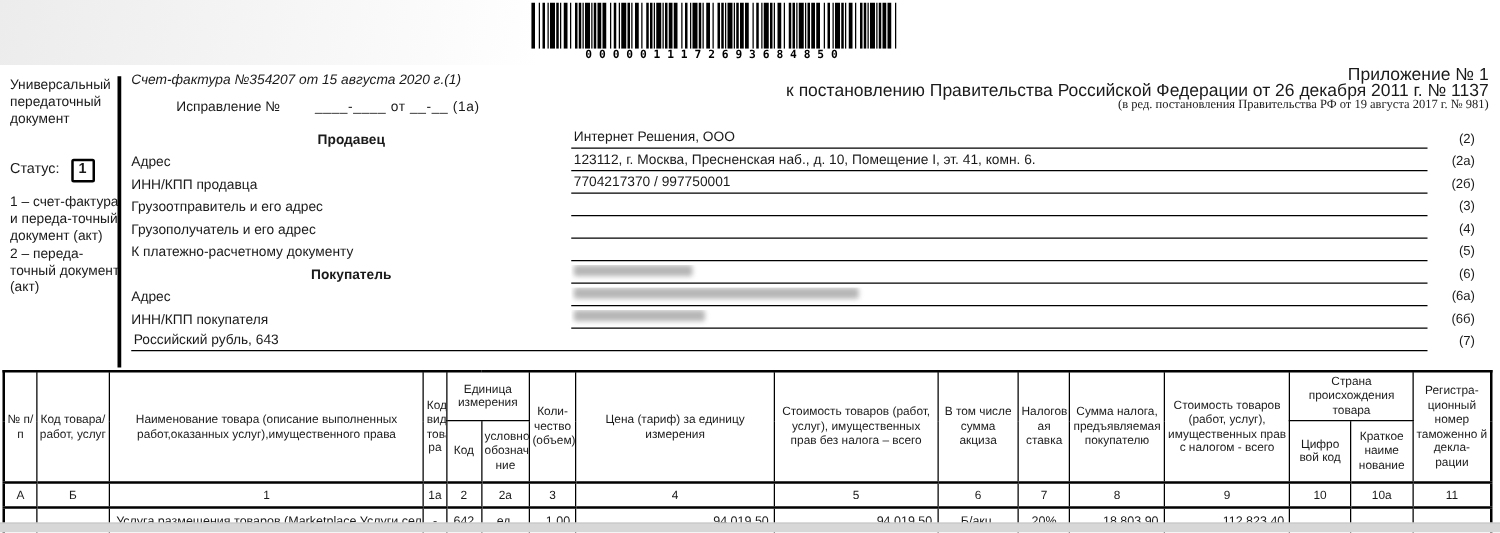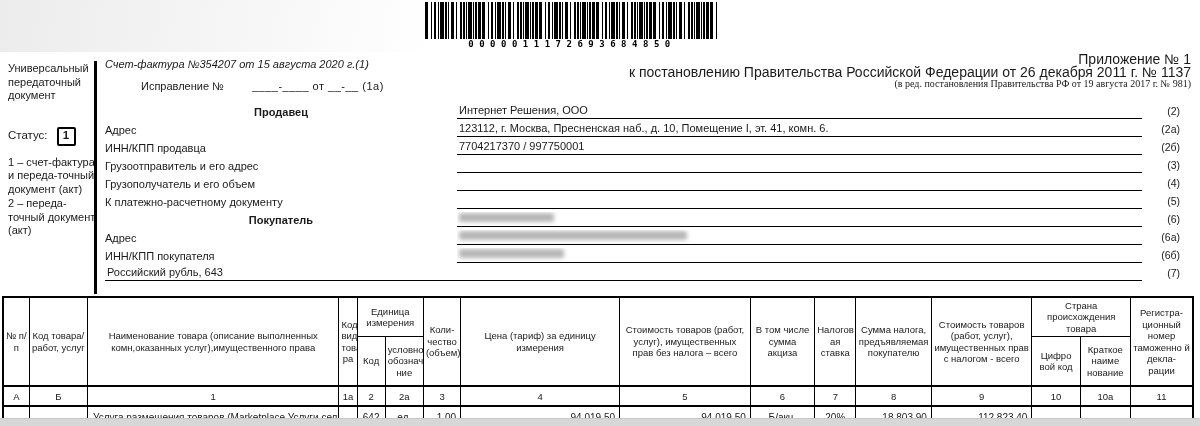--- a/index.html
+++ b/index.html
@@ -195,21 +195,21 @@
     <div class="flabel">ИНН/КПП продавца</div>
     <div class="fvalue">7704217370 / 997750001</div>
     <div class="fnum">(2б)</div>
   </div>
   <div class="frow">
     <div class="flabel">Грузоотправитель и его адрес</div>
     <div class="fvalue"></div>
     <div class="fnum">(3)</div>
   </div>
   <div class="frow">
-    <div class="flabel">Грузополучатель и его объем</div>
+    <div class="flabel">Грузополучатель и его адрес</div>
     <div class="fvalue"></div>
     <div class="fnum">(4)</div>
   </div>
   <div class="frow">
     <div class="flabel">К платежно-расчетному документу</div>
     <div class="fvalue"></div>
     <div class="fnum">(5)</div>
   </div>
   <div class="frow">
     <div class="flabel bold">Покупатель</div>
@@ -249,21 +249,21 @@
         <col style="width:75px">
     <col style="width:100px">
         <col style="width:48px">
         <col style="width:50px">
         <col style="width:62px">
   </colgroup>
   <thead>
     <tr class="h1">
       <th rowspan="2">№ п/п</th>
       <th rowspan="2">Код товара/ работ, услуг</th>
-      <th rowspan="2">Наименование товара (описание выполненных комн,оказанных услуг),имущественного права</th>
+      <th rowspan="2">Наименование товара (описание выполненных работ,оказанных услуг),имущественного права</th>
       <th rowspan="2">Код вида това ра</th>
       <th colspan="2">Единица измерения</th>
       <th rowspan="2">Коли- чество (объем)</th>
       <th rowspan="2">Цена (тариф) за единицу измерения</th>
       <th rowspan="2">Стоимость товаров (работ, услуг), имущественных прав без налога – всего</th>
       <th rowspan="2">В том числе сумма акциза</th>
       <th rowspan="2">Налогов ая ставка</th>
       <th rowspan="2">Сумма налога, предъявляемая покупателю</th>
       <th rowspan="2">Стоимость товаров (работ, услуг), имущественных прав с налогом - всего</th>
       <th colspan="2">Страна происхождения товара</th>

